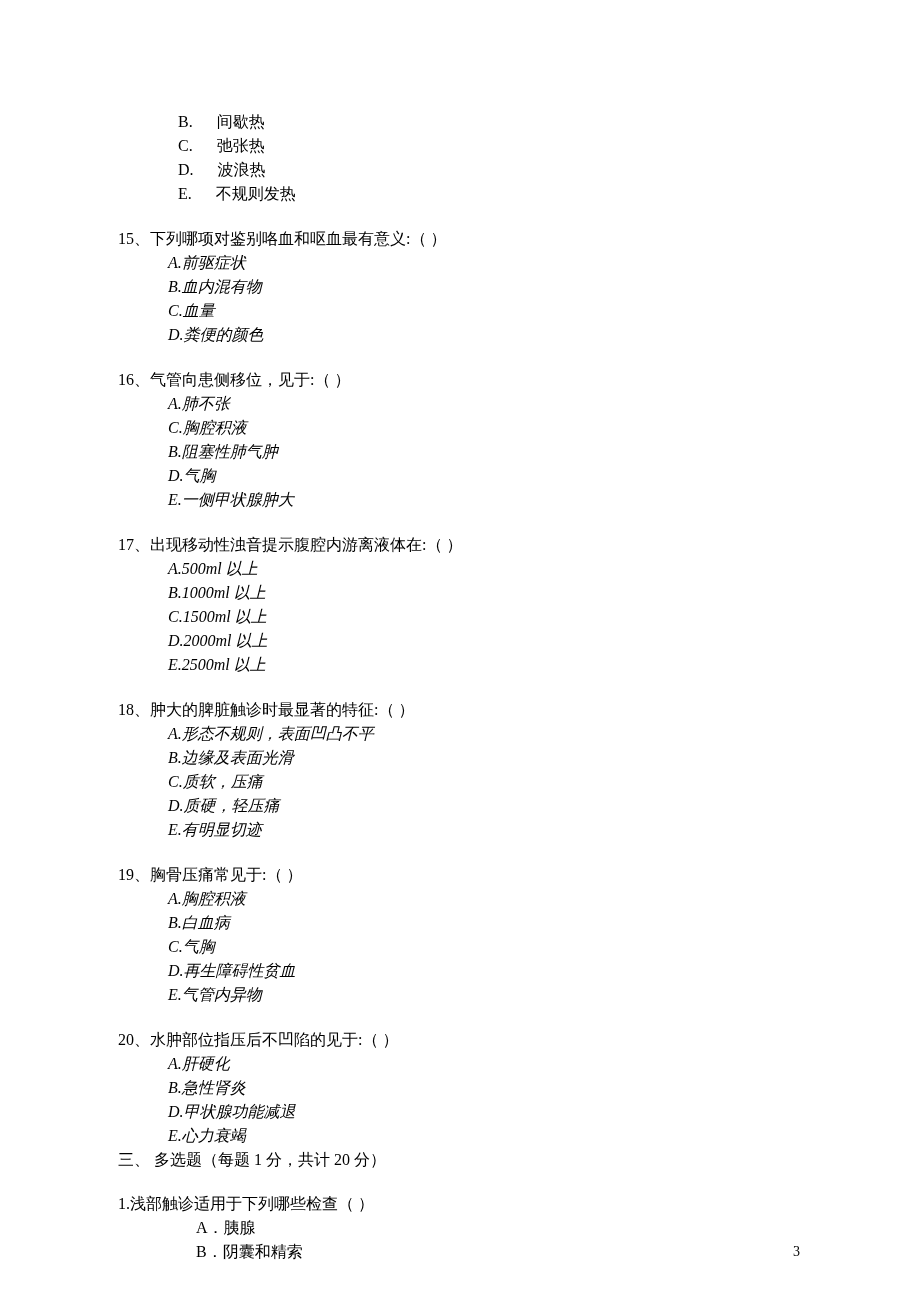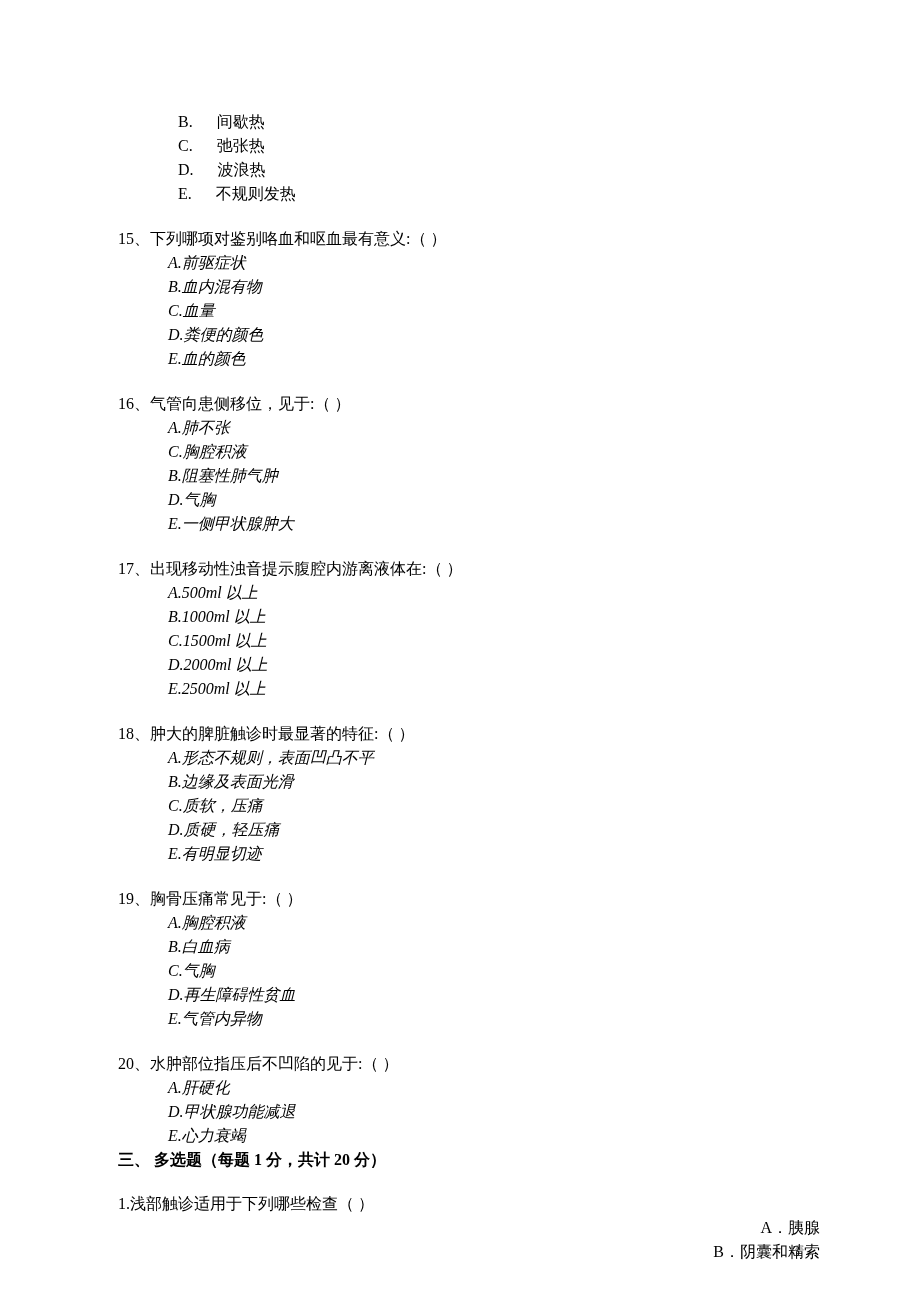--- a/index.html
+++ b/index.html
@@ -13,42 +13,41 @@
       background: #ffffff;
       font-family: "SimSun", "宋体", serif;
       font-size: 16px;
       color: #000000;
       line-height: 1.5;
       padding: 110px 0 0 0;
       position: relative;
     }
     .content {
       padding-left: 118px;
-      padding-right: 100px;
+      padding-right: 68px;
     }
     .option-line {
       white-space: pre;
     }
     .option-alpha-indent {
       padding-left: 60px;
     }
     .option-dot-indent {
       padding-left: 50px;
       font-style: italic;
     }
     .option-dot-indent2 {
       padding-left: 78px;
-      text-align: right;
     }
     .question-stem {
       padding-left: 0px;
       margin-top: 21px;
     }
     .section-heading {
-      font-weight: bold;
+      font-weight: normal;
       padding-left: 0px;
     }
     .multi-q-stem {
       padding-left: 0px;
       margin-top: 20px;
     }
     .page-number {
       position: absolute;
       bottom: 40px;
       right: 120px;
@@ -62,21 +61,20 @@
   <div class="option-line option-alpha-indent">B.      <span>间歇热</span></div>
   <div class="option-line option-alpha-indent">C.      <span>弛张热</span></div>
   <div class="option-line option-alpha-indent">D.      <span>波浪热</span></div>
   <div class="option-line option-alpha-indent">E.      <span>不规则发热</span></div>
 
   <div class="question-stem">15、下列哪项对鉴别咯血和呕血最有意义:（  ）</div>
   <div class="option-dot-indent">A.前驱症状</div>
   <div class="option-dot-indent">B.血内混有物</div>
   <div class="option-dot-indent">C.血量</div>
   <div class="option-dot-indent">D.粪便的颜色</div>
-  <div class="option-dot-indent">E.血的颜色</div>
 
   <div class="question-stem">16、气管向患侧移位，见于:（  ）</div>
   <div class="option-dot-indent">A.肺不张</div>
   <div class="option-dot-indent">C.胸腔积液</div>
   <div class="option-dot-indent">B.阻塞性肺气肿</div>
   <div class="option-dot-indent">D.气胸</div>
   <div class="option-dot-indent">E.一侧甲状腺肿大</div>
 
   <div class="question-stem">17、出现移动性浊音提示腹腔内游离液体在:（  ）</div>
   <div class="option-dot-indent">A.500ml 以上</div>
@@ -94,20 +92,21 @@
 
   <div class="question-stem">19、胸骨压痛常见于:（  ）</div>
   <div class="option-dot-indent">A.胸腔积液</div>
   <div class="option-dot-indent">B.白血病</div>
   <div class="option-dot-indent">C.气胸</div>
   <div class="option-dot-indent">D.再生障碍性贫血</div>
   <div class="option-dot-indent">E.气管内异物</div>
 
   <div class="question-stem">20、水肿部位指压后不凹陷的见于:（   ）</div>
   <div class="option-dot-indent">A.肝硬化</div>
+  <div class="option-dot-indent">B.急性肾炎</div>
   <div class="option-dot-indent">D.甲状腺功能减退</div>
   <div class="option-dot-indent">E.心力衰竭</div>
 
   <div class="section-heading">三、    多选题（每题 1 分，共计 20 分）</div>
 
   <div class="multi-q-stem">1.浅部触诊适用于下列哪些检查（   ）</div>
   <div class="option-dot-indent2">A．胰腺</div>
   <div class="option-dot-indent2">B．阴囊和精索</div>
 </div>
 

